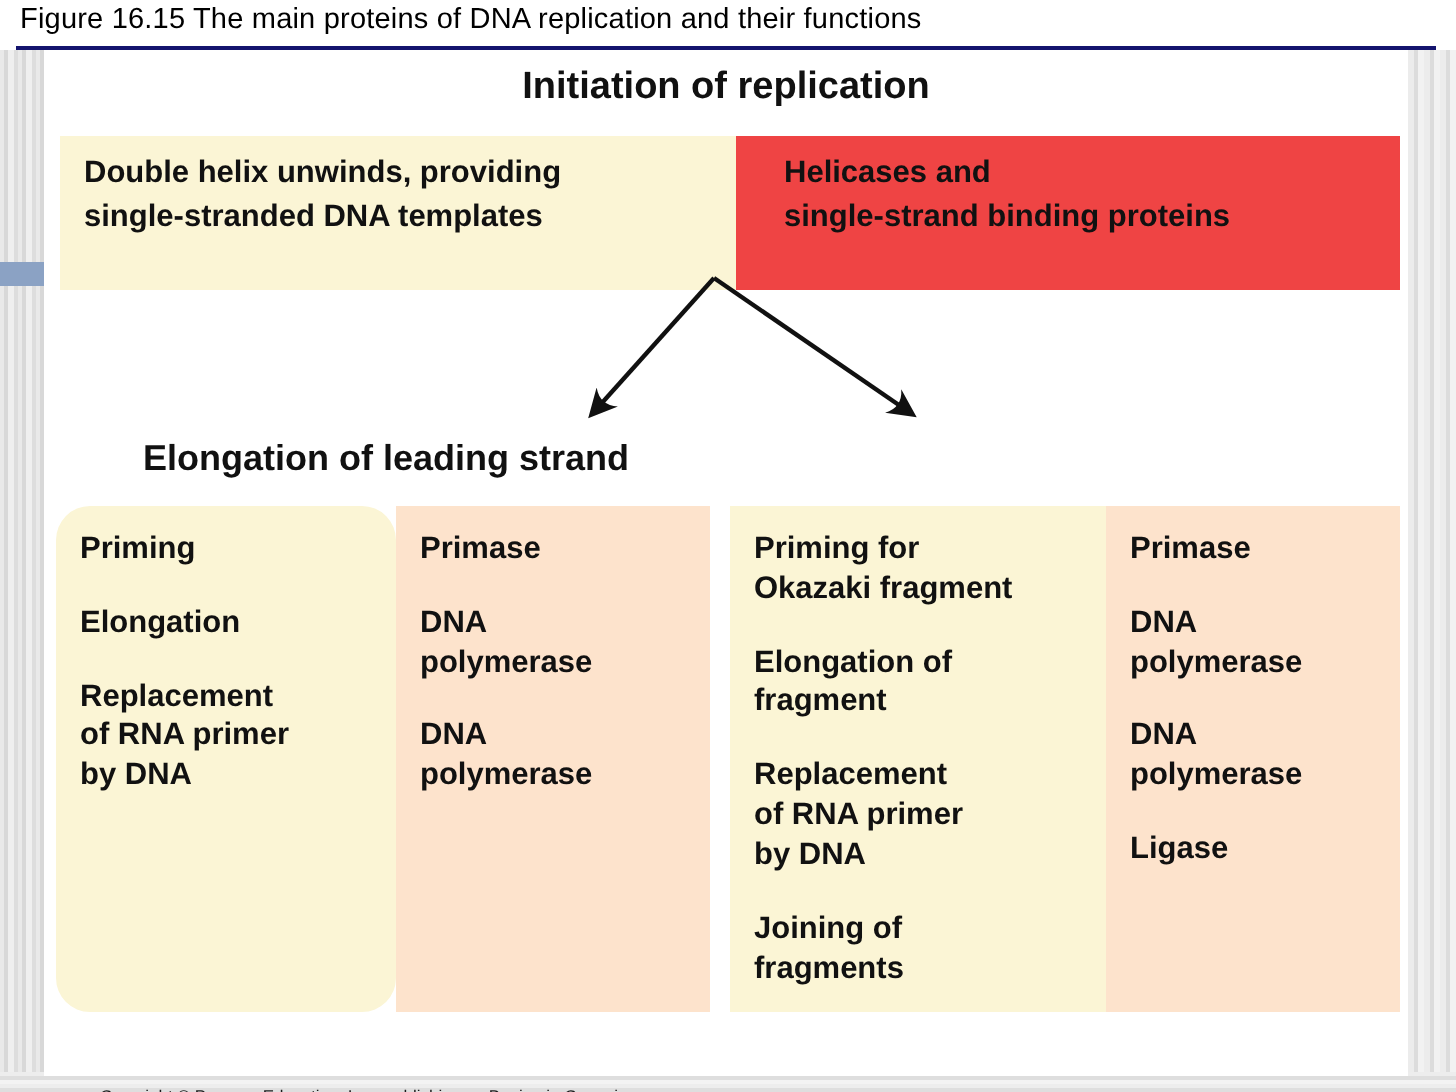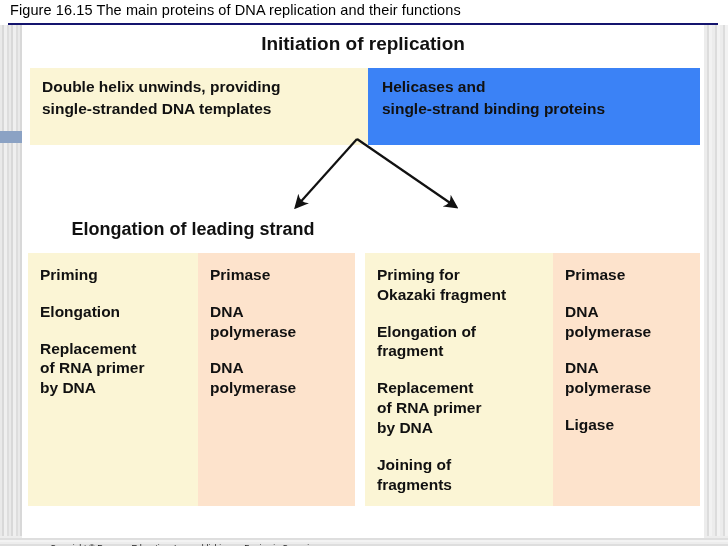--- a/index.html
+++ b/index.html
@@ -143,23 +143,23 @@
     display: flex;
   }
   #top-box-function {
     width: 338px;
     background: #fbf5d5;
     box-sizing: border-box;
     padding: 8px 0 0 12px;
   }
   #top-box-protein {
     width: 332px;
-    background: #3b82f6;
+    background: #ef4444;
     box-sizing: border-box;
-    padding: 8px 0 0 14px;
+    padding: 8px 0 0 24px;
   }
   .top-line {
     font-size: 15.5px;
     font-weight: bold;
     color: #111111;
     line-height: 1.42;
     white-space: nowrap;
   }
 
   
@@ -180,21 +180,21 @@
     height: 253px;
     display: flex;
   }
   .detail-col {
     box-sizing: border-box;
     padding: 12px 8px 0 12px;
     height: 253px;
   }
   .col-function { background: #fbf5d5; }
   .col-protein  { background: #fde3cc; }
-  #col-1 { width: 170px; }
+  #col-1 { width: 170px; border-radius: 17px; }
   #col-2 { width: 157px; }
   .col-gap { width: 10px; background: #ffffff; }
   #col-3 { width: 188px; }
   #col-4 { width: 147px; }
 
   .detail-entry {
     font-size: 15.5px;
     font-weight: bold;
     color: #111111;
     line-height: 1.28;

